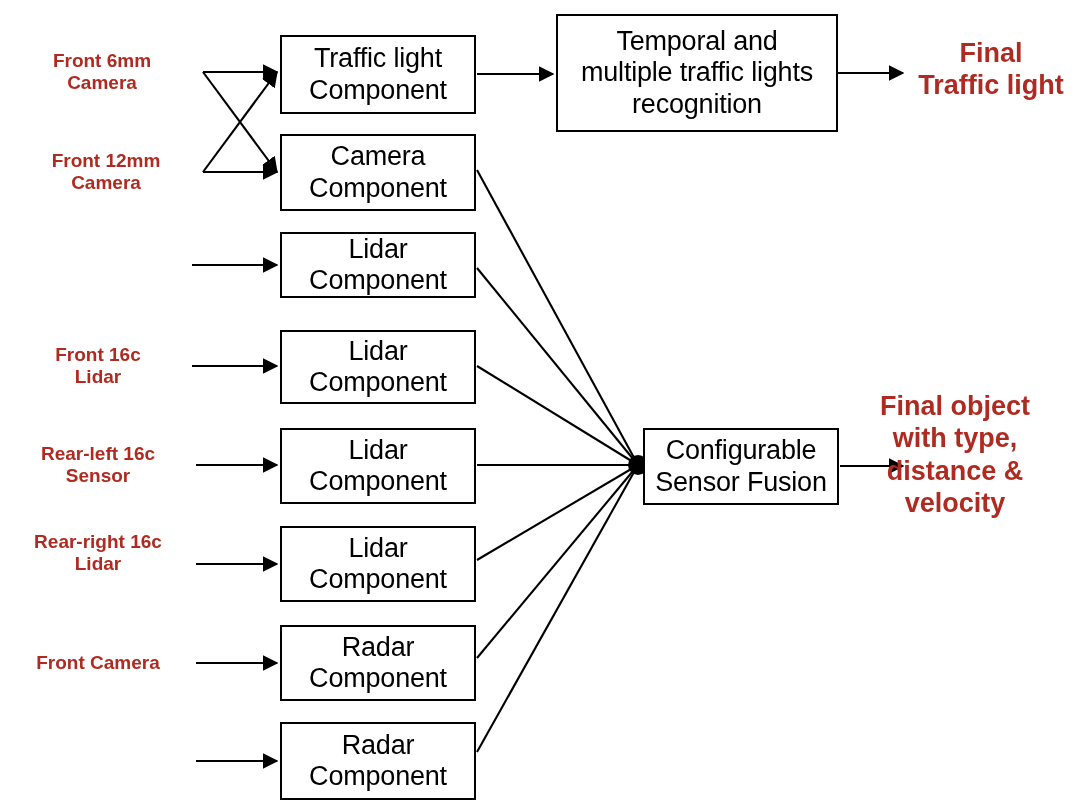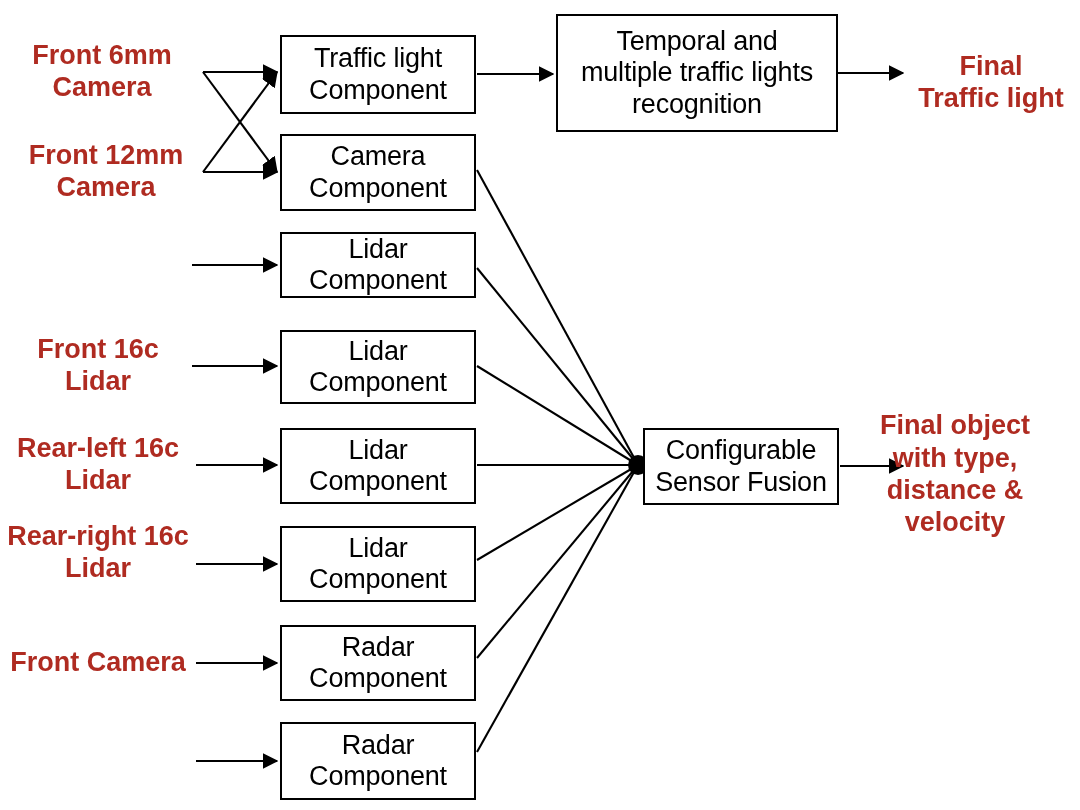--- a/index.html
+++ b/index.html
@@ -42,42 +42,41 @@
   .node .node-text {
     display: block;
     width: 100%;
     padding: 0 4px;
     white-space: pre-line;
   }
   .sensor-label {
     position: absolute;
     box-sizing: border-box;
     color: #AF2B21;
-    font-size: 27px;
+    font-size: 19px;
     font-weight: bold;
     text-align: center;
     line-height: 1.18;
     white-space: pre-line;
     display: flex;
     align-items: center;
     justify-content: center;
   }
   .output-label {
     position: absolute;
     box-sizing: border-box;
     color: #AF2B21;
     font-size: 27px;
     font-weight: bold;
     text-align: center;
     line-height: 1.2;
     white-space: pre-line;
     display: flex;
-    align-items: center;
+    align-items: flex-start;
     justify-content: center;
-    margin-top: 8px;
   }
 </style>
 </head>
 <body>
 
 <div id="canvas">
 
   <svg id="wires" viewBox="0 0 1080 810" xmlns="http://www.w3.org/2000/svg">
     <defs>
       <marker id="arrow" viewBox="0 0 10 10" refX="9.2" refY="5" markerWidth="7.5" markerHeight="7.5" orient="auto-start-reverse">
@@ -126,21 +125,21 @@
   <div class="sensor-label" style="left:12px; top:136px; width:188px; height:72px;">
     <span>Front 12mm
 Camera</span>
   </div>
   <div class="sensor-label" style="left:8px; top:330px; width:180px; height:72px;">
     <span>Front 16c
 Lidar</span>
   </div>
   <div class="sensor-label" style="left:4px; top:429px; width:188px; height:72px;">
     <span>Rear-left 16c
-Lidar</span>
+Sensor</span>
   </div>
   <div class="sensor-label" style="left:4px; top:517px; width:188px; height:72px;">
     <span>Rear-right 16c
 Lidar</span>
   </div>
   <div class="sensor-label" style="left:4px; top:644px; width:188px; height:38px;">
     <span>Front Camera</span>
   </div>
 
   <div class="node" style="left:280px; top:35px; width:196px; height:79px;">

